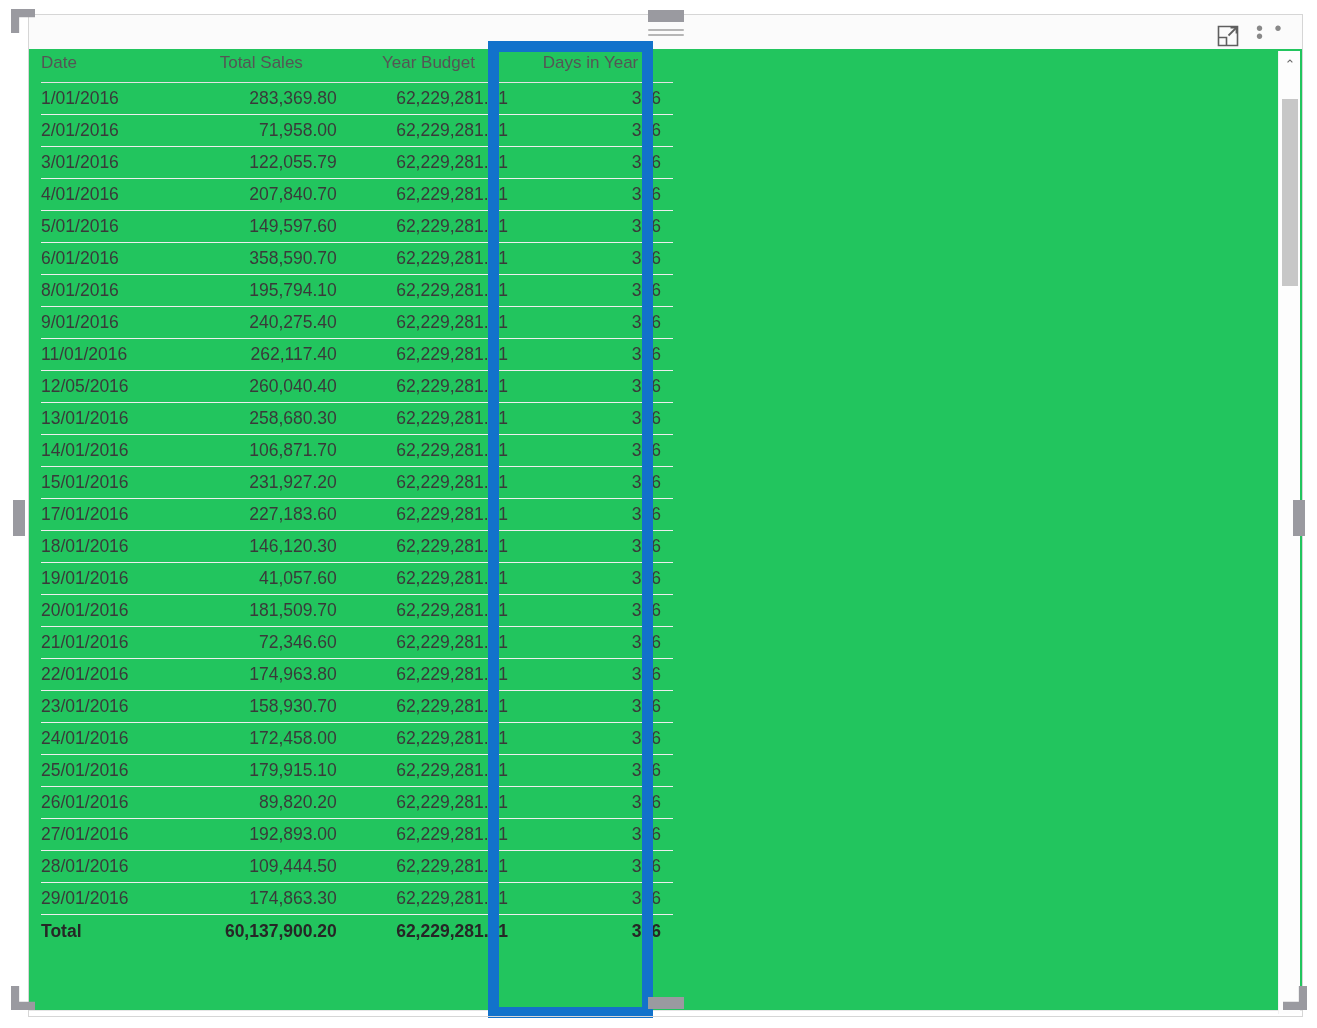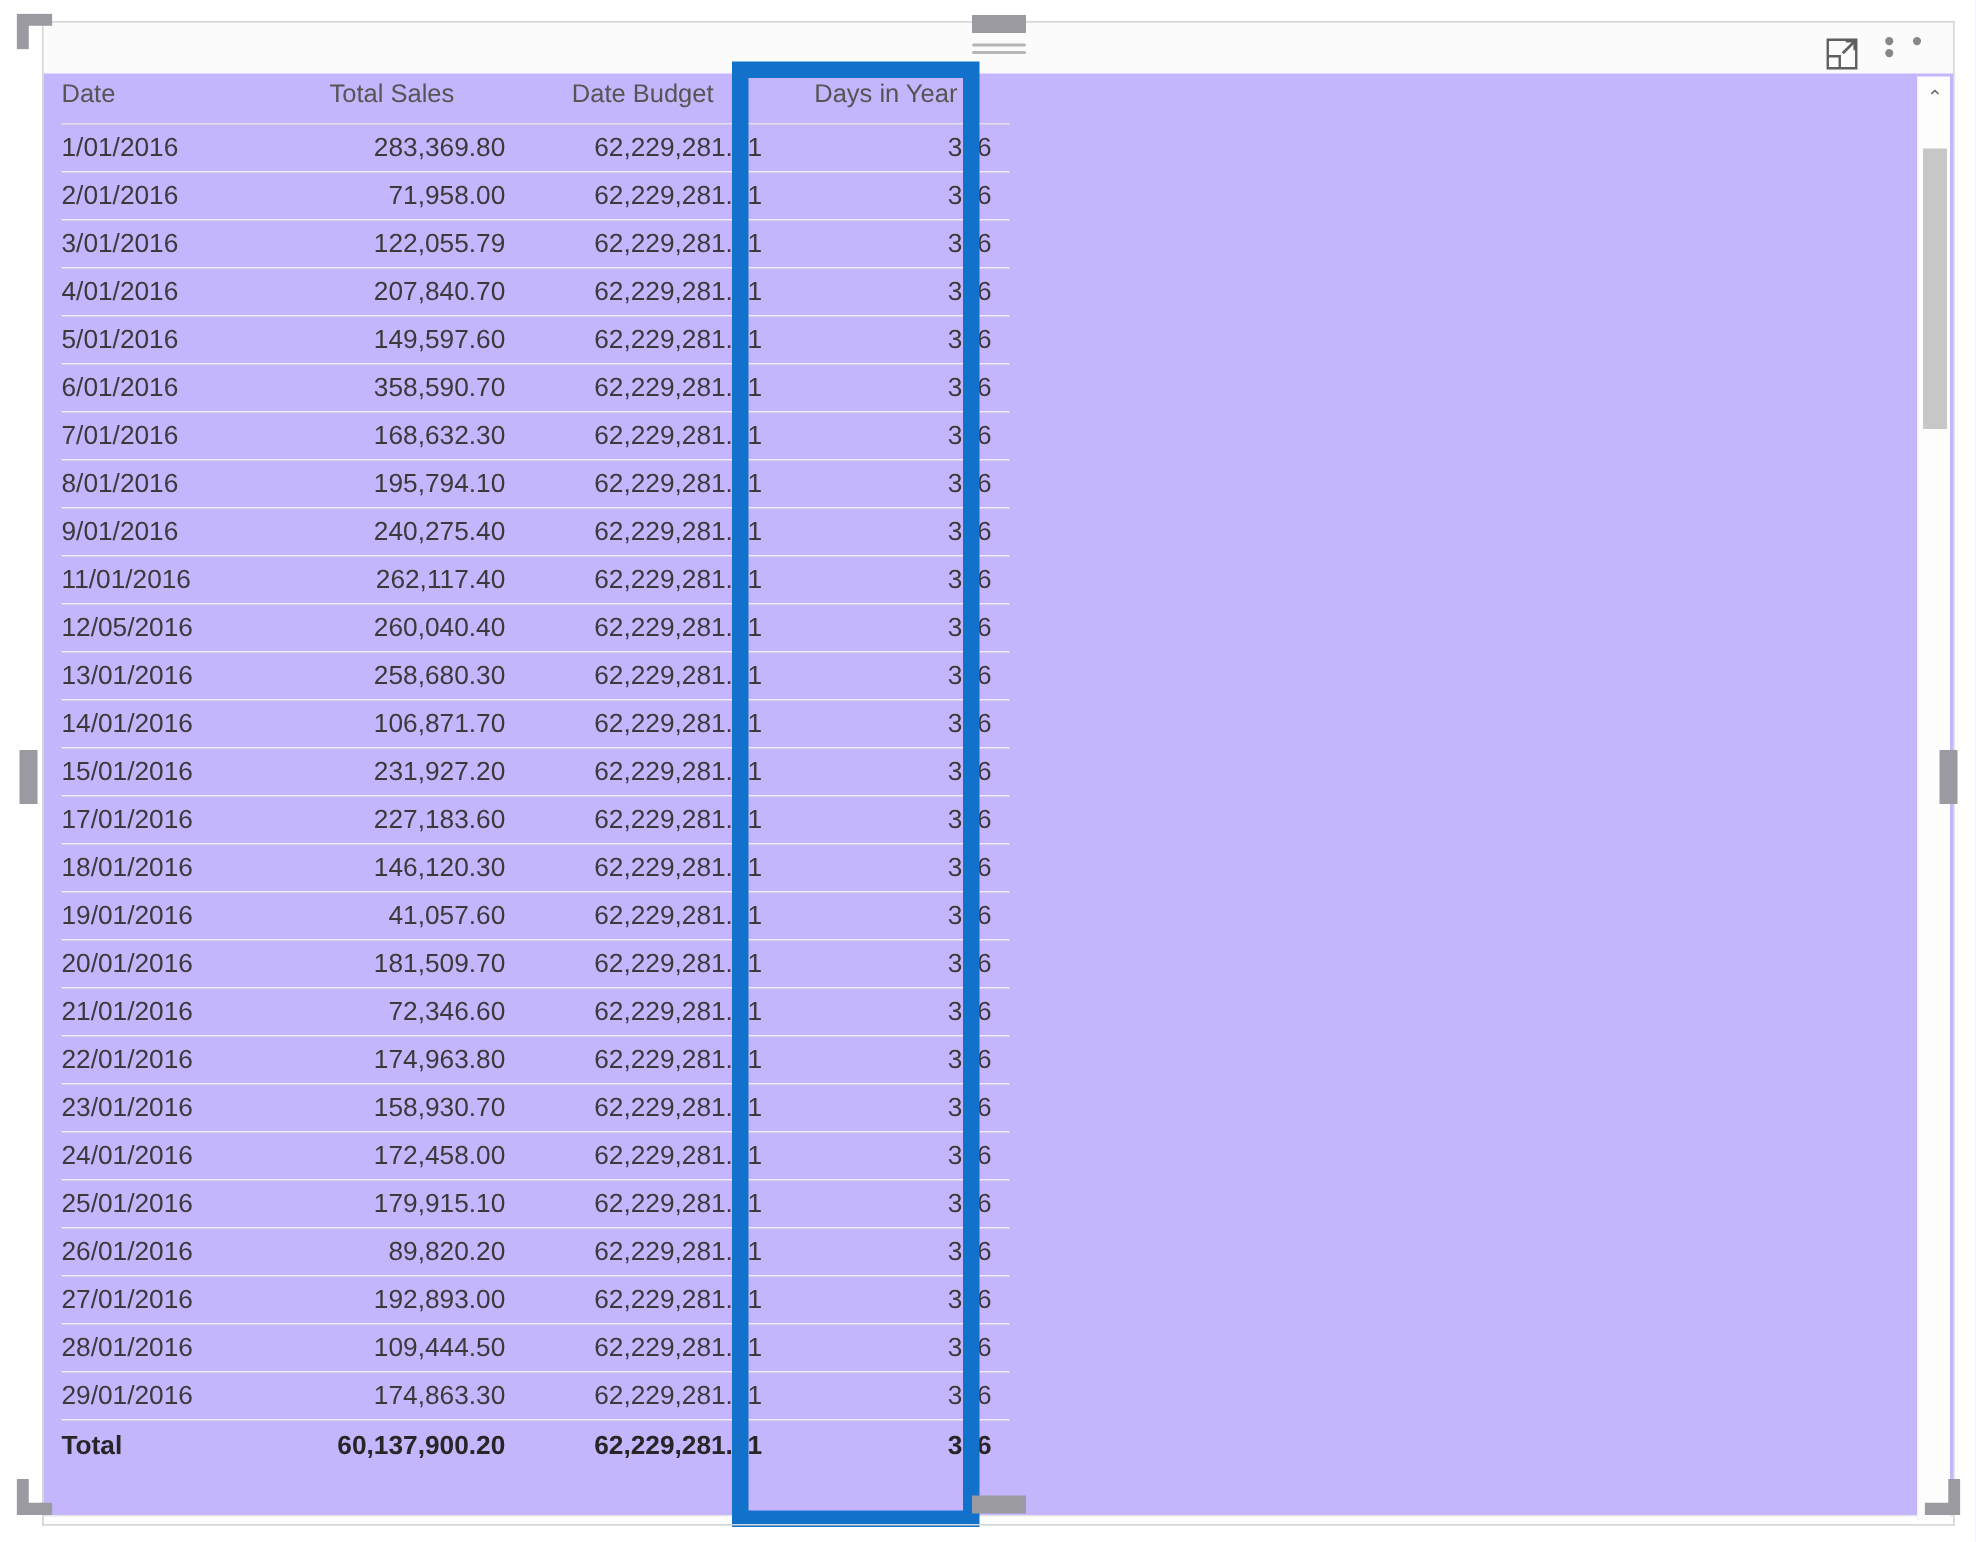--- a/index.html
+++ b/index.html
@@ -78,21 +78,21 @@
   .ellipsis-btn span { display:block; }
 
   
   .table-wrap {
     position: absolute;
     left: 0;
     top: 34px;
     right: 0;
     bottom: 0;
     overflow: hidden;
-    background: #c4b5fd;
+    background: #22c55e;
   }
 
   table.pbi {
     border-collapse: collapse;
     table-layout: fixed;
     width: 632px;
     margin-left: 12px;
     font-size: 17.5px;
     color: #333333;
   }
@@ -250,21 +250,21 @@
         <colgroup>
           <col class="c-date">
             <col class="c-sales">
             <col class="c-budget">
             <col class="c-days">
         </colgroup>
         <thead>
           <tr>
             <th class="h-date">Date</th>
             <th class="h-num">Total Sales</th>
-            <th class="h-num">Date Budget</th>
+            <th class="h-num">Year Budget</th>
             <th class="h-num">Days in Year</th>
           </tr>
         </thead>
         <tbody id="tbody">
             <tr>
               <td class="d-date">1/01/2016</td>
               <td class="d-num">283,369.80</td>
               <td class="d-num">62,229,281.41</td>
               <td class="d-num">366</td>
             </tr>
@@ -288,26 +288,20 @@
             </tr>
             <tr>
               <td class="d-date">5/01/2016</td>
               <td class="d-num">149,597.60</td>
               <td class="d-num">62,229,281.41</td>
               <td class="d-num">366</td>
             </tr>
             <tr>
               <td class="d-date">6/01/2016</td>
               <td class="d-num">358,590.70</td>
-              <td class="d-num">62,229,281.41</td>
-              <td class="d-num">366</td>
-            </tr>
-            <tr>
-              <td class="d-date">7/01/2016</td>
-              <td class="d-num">168,632.30</td>
               <td class="d-num">62,229,281.41</td>
               <td class="d-num">366</td>
             </tr>
             <tr>
               <td class="d-date">8/01/2016</td>
               <td class="d-num">195,794.10</td>
               <td class="d-num">62,229,281.41</td>
               <td class="d-num">366</td>
             </tr>
             <tr>

